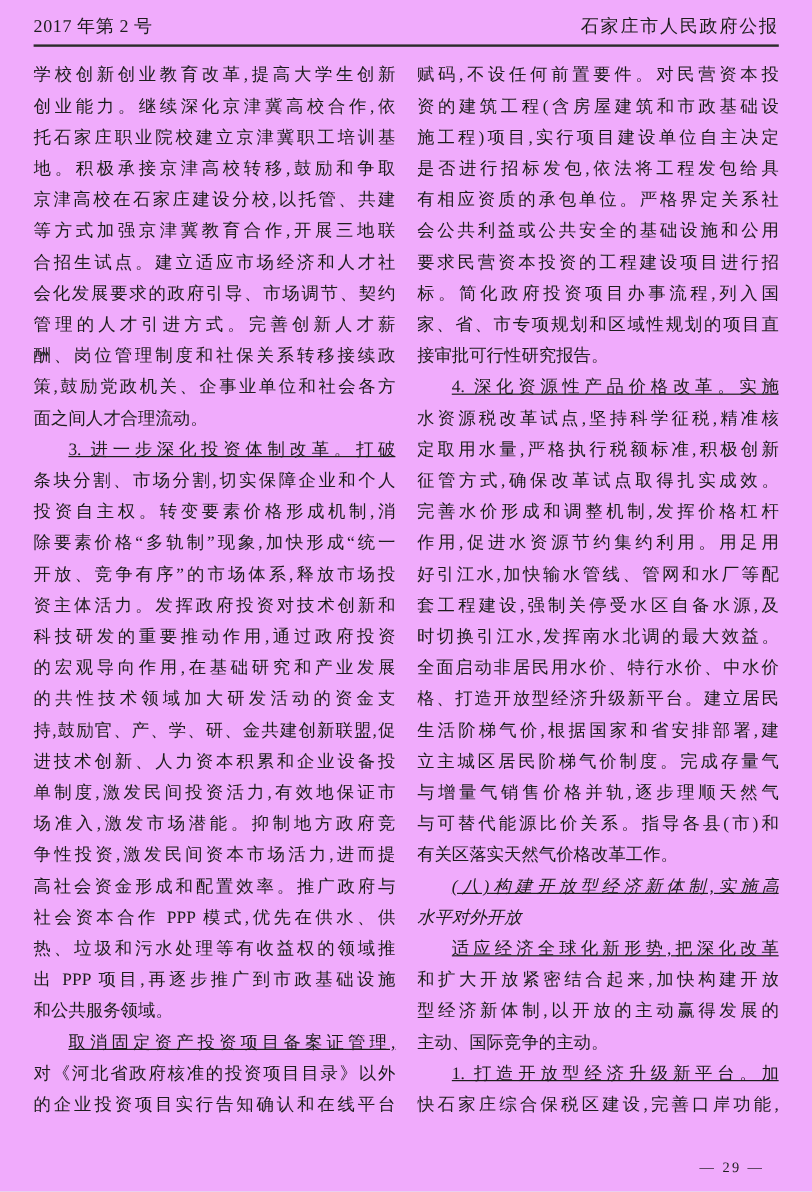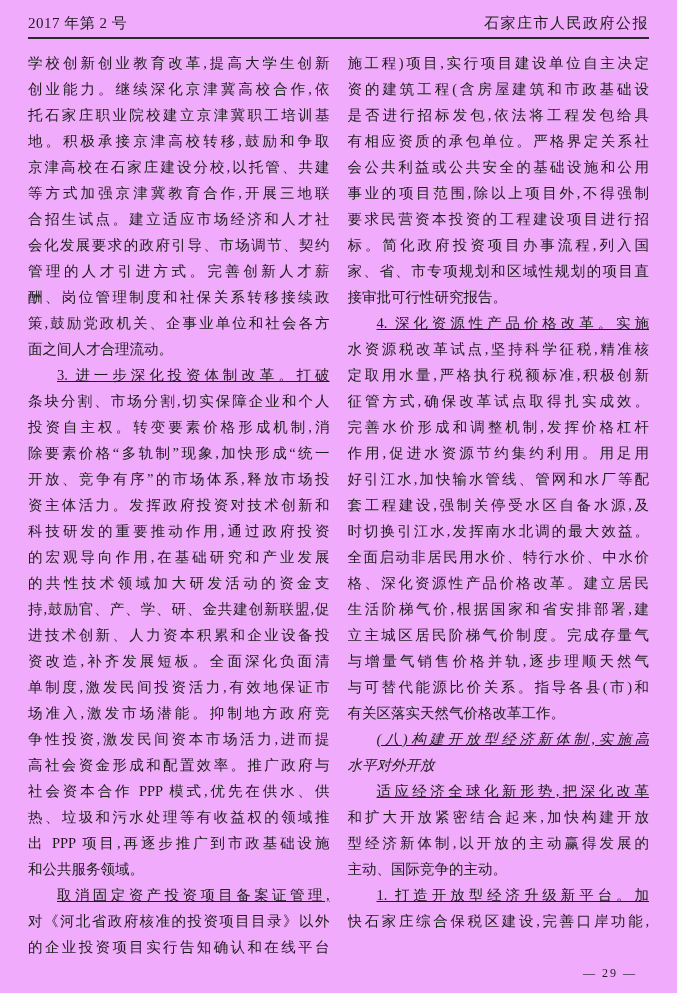--- a/index.html
+++ b/index.html
@@ -64,55 +64,54 @@
         <div class="line">条块分割、市场分割,切实保障企业和个人</div>
         <div class="line">投资自主权。转变要素价格形成机制,消</div>
         <div class="line">除要素价格“多轨制”现象,加快形成“统一</div>
         <div class="line">开放、竞争有序”的市场体系,释放市场投</div>
         <div class="line">资主体活力。发挥政府投资对技术创新和</div>
         <div class="line">科技研发的重要推动作用,通过政府投资</div>
         <div class="line">的宏观导向作用,在基础研究和产业发展</div>
         <div class="line">的共性技术领域加大研发活动的资金支</div>
         <div class="line">持,鼓励官、产、学、研、金共建创新联盟,促</div>
         <div class="line">进技术创新、人力资本积累和企业设备投</div>
-        <div class="line">资改造,补齐发展短板。全面深化负面清</div>
         <div class="line">单制度,激发民间投资活力,有效地保证市</div>
         <div class="line">场准入,激发市场潜能。抑制地方政府竞</div>
         <div class="line">争性投资,激发民间资本市场活力,进而提</div>
         <div class="line">高社会资金形成和配置效率。推广政府与</div>
         <div class="line">社会资本合作 PPP 模式,优先在供水、供</div>
         <div class="line">热、垃圾和污水处理等有收益权的领域推</div>
         <div class="line">出 PPP 项目,再逐步推广到市政基础设施</div>
         <div class="line end">和公共服务领域。</div>
         <div class="line indent">取消固定资产投资项目备案证管理,</div>
         <div class="line">对《河北省政府核准的投资项目目录》以外</div>
         <div class="line">的企业投资项目实行告知确认和在线平台</div>
       </div>
     <div class="col" id="col-right">
+        <div class="line">赋码,不设任何前置要件。对民营资本投</div>
+        <div class="line">资的建筑工程(含房屋建筑和市政基础设</div>
         <div class="line">施工程)项目,实行项目建设单位自主决定</div>
-        <div class="line">资的建筑工程(含房屋建筑和市政基础设</div>
         <div class="line">是否进行招标发包,依法将工程发包给具</div>
         <div class="line">有相应资质的承包单位。严格界定关系社</div>
         <div class="line">会公共利益或公共安全的基础设施和公用</div>
-        <div class="line">事业的项目范围,除以上项目外,不得强制</div>
         <div class="line">要求民营资本投资的工程建设项目进行招</div>
         <div class="line">标。简化政府投资项目办事流程,列入国</div>
         <div class="line">家、省、市专项规划和区域性规划的项目直</div>
         <div class="line end">接审批可行性研究报告。</div>
         <div class="line indent">4. 深化资源性产品价格改革。实施</div>
         <div class="line">水资源税改革试点,坚持科学征税,精准核</div>
         <div class="line">定取用水量,严格执行税额标准,积极创新</div>
         <div class="line">征管方式,确保改革试点取得扎实成效。</div>
         <div class="line">完善水价形成和调整机制,发挥价格杠杆</div>
         <div class="line">作用,促进水资源节约集约利用。用足用</div>
         <div class="line">好引江水,加快输水管线、管网和水厂等配</div>
         <div class="line">套工程建设,强制关停受水区自备水源,及</div>
         <div class="line">时切换引江水,发挥南水北调的最大效益。</div>
         <div class="line">全面启动非居民用水价、特行水价、中水价</div>
-        <div class="line">格、深化资源性产品价格改革。建立居民</div>
+        <div class="line">格、打造开放型经济升级新平台。建立居民</div>
         <div class="line">生活阶梯气价,根据国家和省安排部署,建</div>
         <div class="line">立主城区居民阶梯气价制度。完成存量气</div>
         <div class="line">与增量气销售价格并轨,逐步理顺天然气</div>
         <div class="line">与可替代能源比价关系。指导各县(市)和</div>
         <div class="line end">有关区落实天然气价格改革工作。</div>
         <div class="line indent kai">(八)构建开放型经济新体制,实施高</div>
         <div class="line kai end">水平对外开放</div>
         <div class="line indent">适应经济全球化新形势,把深化改革</div>
         <div class="line">和扩大开放紧密结合起来,加快构建开放</div>
         <div class="line">型经济新体制,以开放的主动赢得发展的</div>

